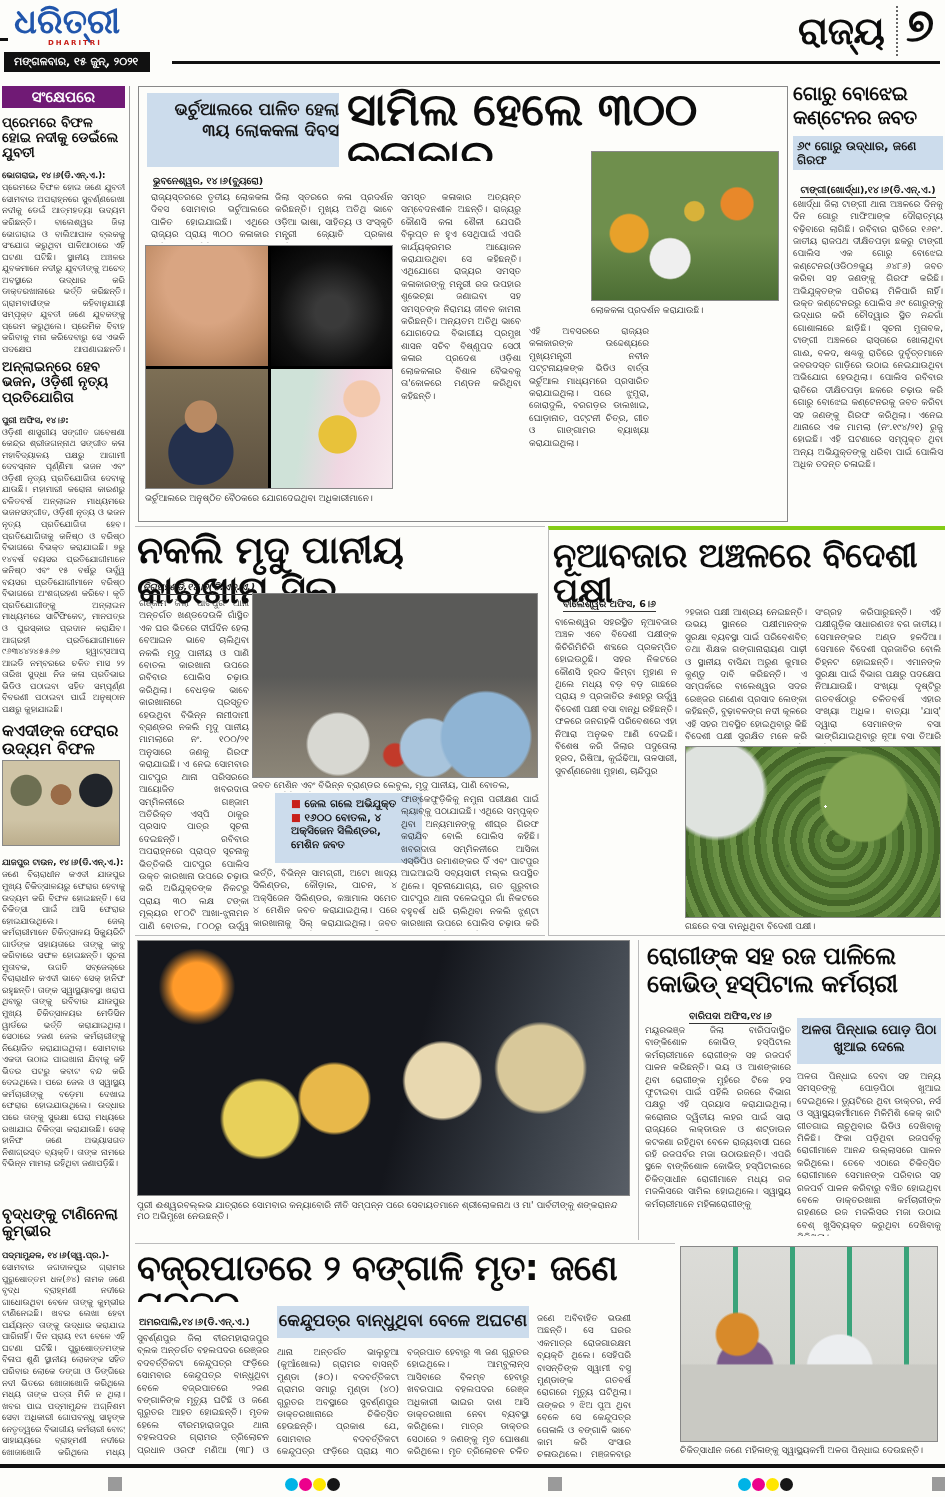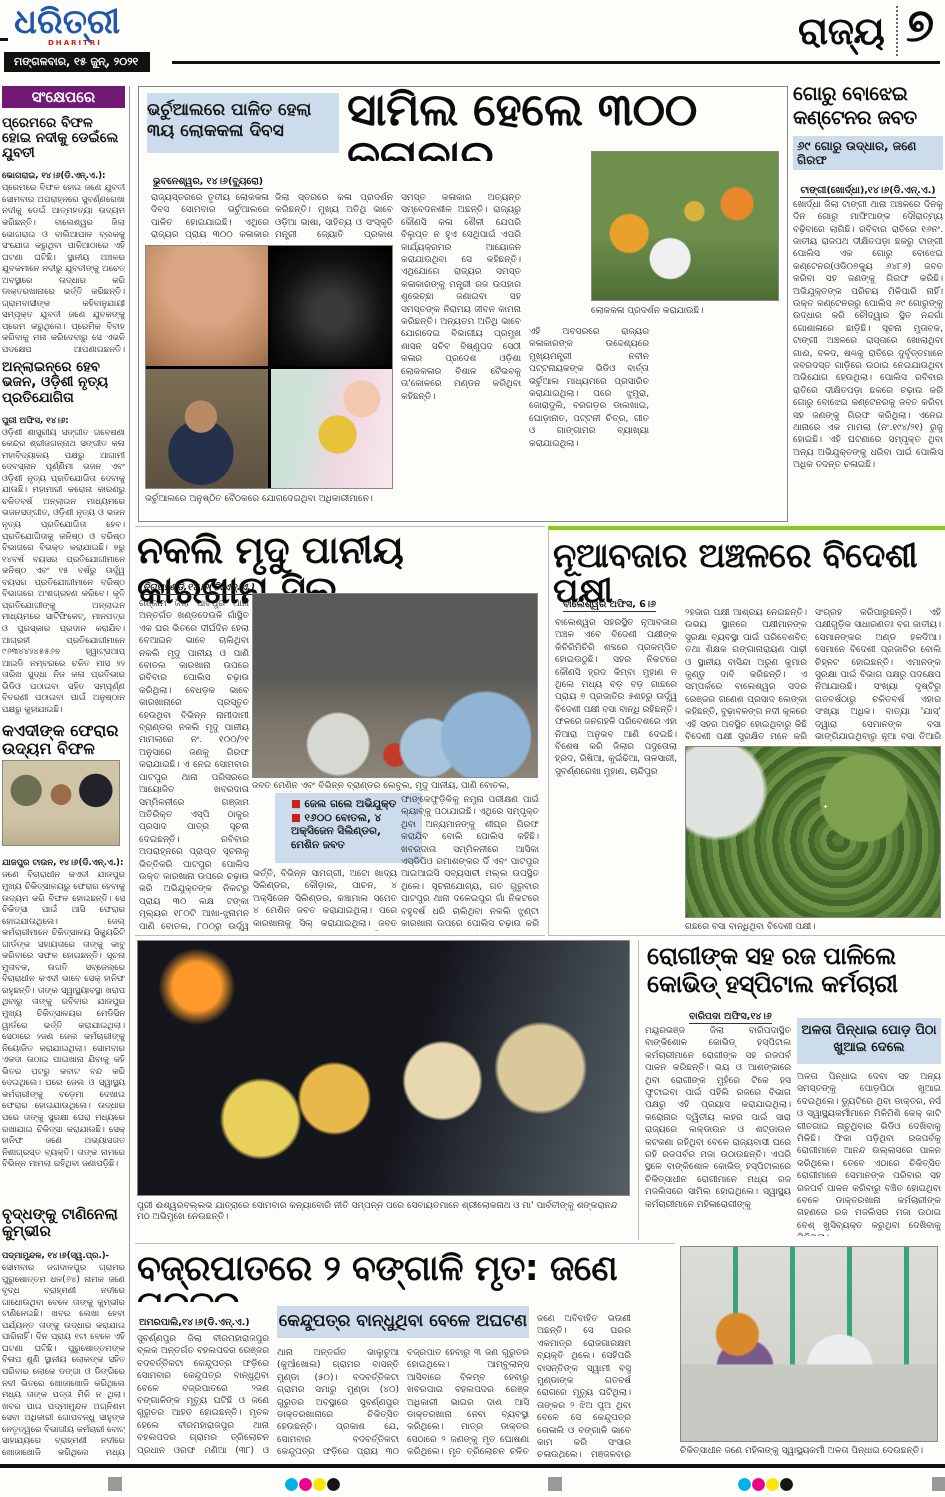--- a/index.html
+++ b/index.html
@@ -102,21 +102,21 @@
     </div>
 
     <div>
       <div class="sb-title" style="font-size:15px;">ବୃଦ୍ଧଙ୍କୁ ଟାଣିନେଲା କୁମ୍ଭୀର</div>
       <span class="sb-date">ପଦ୍ମାମୁନ୍ଦଳ, ୧୪।୬(ସ୍ୱ.ପ୍ର.)-</span>
       <div class="sb-body" style="height:400px;overflow:hidden;">ସୋମବାର ଜଗଦାଳପୁର ଗ୍ରାମର ପୁରୁଷୋତ୍ତମ ଧଳ(୬୪) ନାମକ ଜଣେ ବୃଦ୍ଧ ବ୍ରାହ୍ମଣୀ ନଦୀରେ ଗାଧୋଉଥିବା ବେଳେ ତାଙ୍କୁ କୁମ୍ଭୀର ଟାଣିନେଇଛି। ଖବର ଲେଖା ହେବା ପର୍ଯ୍ୟନ୍ତ ତାଙ୍କୁ ଉଦ୍ଧାର କରାଯାଇ ପାରିନାହିଁ। ଦିନ ପ୍ରାୟ ୧ଟା ବେଳେ ଏହି ଘଟଣା ଘଟିଛି। ପୁରୁଷୋତ୍ତମଙ୍କ ବିଳାପ ଶୁଣି ସ୍ଥାନୀୟ ଲୋକଙ୍କ ସହିତ ପରିବାର ଲୋକେ ଡଙ୍ଗା ଓ ଡିଙ୍ଗିରେ ନଦୀ ଭିତରେ ଖୋଜାଖୋଜି କରିଥିଲେ ମଧ୍ୟ ତାଙ୍କ ପତ୍ତା ମିଳି ନ ଥିଲା। ଖବର ପାଇ ପଦ୍ମାମୁନ୍ଦଳ ଅଗ୍ନିଶମ ସେବା ଅଧିକାରୀ ଗୋପବନ୍ଧୁ ସାହୁଙ୍କ ନେତୃତ୍ୱରେ ବିଭାଗୀୟ କର୍ମଚାରୀ ବୋଟ୍ ସାହାଯ୍ୟରେ ବ୍ରାହ୍ମଣୀ ନଦୀରେ ଖୋଜାଖୋଜି କରିଥିଲେ ମଧ୍ୟ ପୁରୁଷୋତ୍ତମଙ୍କ କୌଣସି ସନ୍ଧାନ ମିଳିନାହିଁ। ସୂଚନାଯୋଗ୍ୟ, ସୋମବାର ପୁରୁଷୋତ୍ତମ ଅସରା ମେଡିକାଲରୁ କରୋନା ଟିକା ନେଇ ଘରକୁ ଫେରିବା ପରେ ବ୍ରାହ୍ମଣୀ ନଦୀକୁ ଗାଧୋଇବାକୁ ଯାଇ କୁମ୍ଭୀର ଆକ୍ରମଣର ଶିକାର ହୋଇଥିଲେ।</div>
     </div>
   </div>
 
   <div class="abs" style="left:138px;top:86px;width:650px;height:436px;border:1px solid #888;box-sizing:border-box;">
-    <div class="abs inset" style="left:8px;top:6px;width:192px;height:60px;font-size:17px;text-align:left;line-height:1.25;padding-top:6px;box-sizing:border-box;">ଭର୍ଚୁଆଲରେ ପାଳିତ ହେଲା ୩ୟ ଲୋକକଳା ଦିବସ</div>
+    <div class="abs inset" style="left:8px;top:6px;width:192px;height:74px;font-size:17px;text-align:right;line-height:1.25;padding-top:6px;box-sizing:border-box;">ଭର୍ଚୁଆଲରେ ପାଳିତ ହେଲା ୩ୟ ଲୋକକଳା ଦିବସ</div>
     <div class="abs hl" style="left:208px;top:0px;width:438px;height:74px;font-size:45px;overflow:hidden;">ସାମିଲ ହେଲେ ୩୦୦ କଳାକାର</div>
     <div class="abs" style="left:14px;top:82px;">
       <span class="dateline">ଭୁବନେଶ୍ୱର, ୧୪।୬(ବ୍ୟୁରୋ)</span>
     </div>
     <div class="abs body-col" style="left:12px;top:104px;width:118px;height:52px;">ରାଜ୍ୟସ୍ତରରେ ତୃତୀୟ ଲୋକକଳା ଦିବସ ସୋମବାର ଭର୍ଚୁଆଲରେ ପାଳିତ ହୋଇଯାଇଛି। ଏଥିରେ ରାଜ୍ୟର ପ୍ରାୟ ୩୦୦ କଳାକାର ସାମିଲ ହୋଇ ବିଭିନ୍ନ</div>
     <div class="abs body-col" style="left:136px;top:104px;width:118px;height:52px;">ଜିଲା ସ୍ତରରେ କଳା ପ୍ରଦର୍ଶନ କରିଛନ୍ତି। ମୁଖ୍ୟ ଅତିଥି ଭାବେ ଓଡ଼ିଆ ଭାଷା, ସାହିତ୍ୟ ଓ ସଂସ୍କୃତି ମନ୍ତ୍ରୀ ଜ୍ୟୋତି ପ୍ରକାଶ ପାଣିଗ୍ରାହୀ ଯୋଗଦେଇ ଏହା ଦେଶର ଏକ ଅନନ୍ୟ କାର୍ଯ୍ୟକ୍ରମ ବୋଲି କହିଛନ୍ତି। ଲୋକକଳା ସହ ଜଡ଼ିତ</div>
     <div class="abs photo ph-grid" style="left:6px;top:158px;width:248px;height:244px;">
       <div class="cell-a"></div>
       <div class="cell-b"></div>
       <div class="cell-c"></div>

